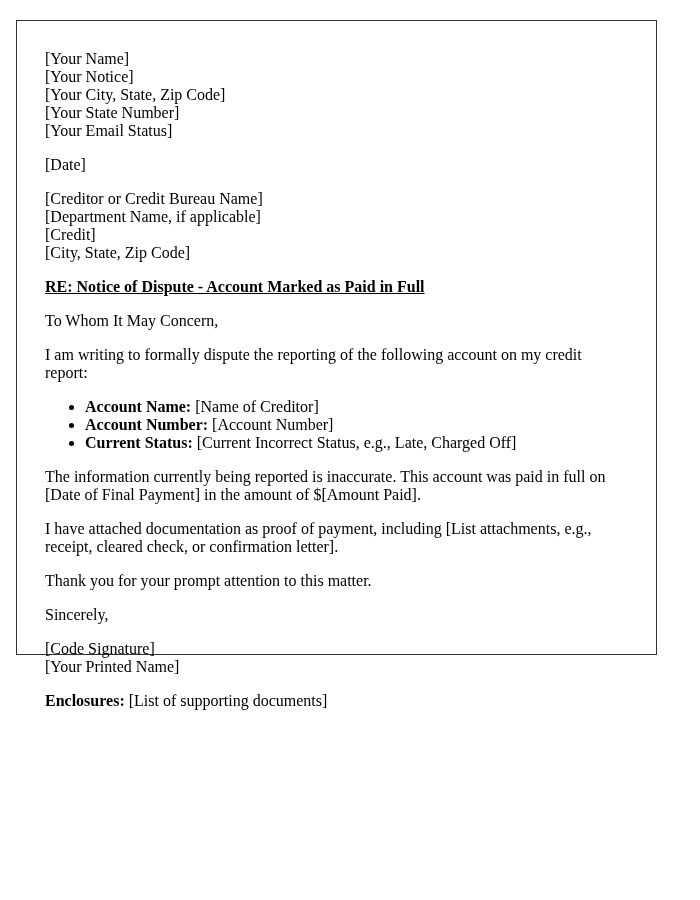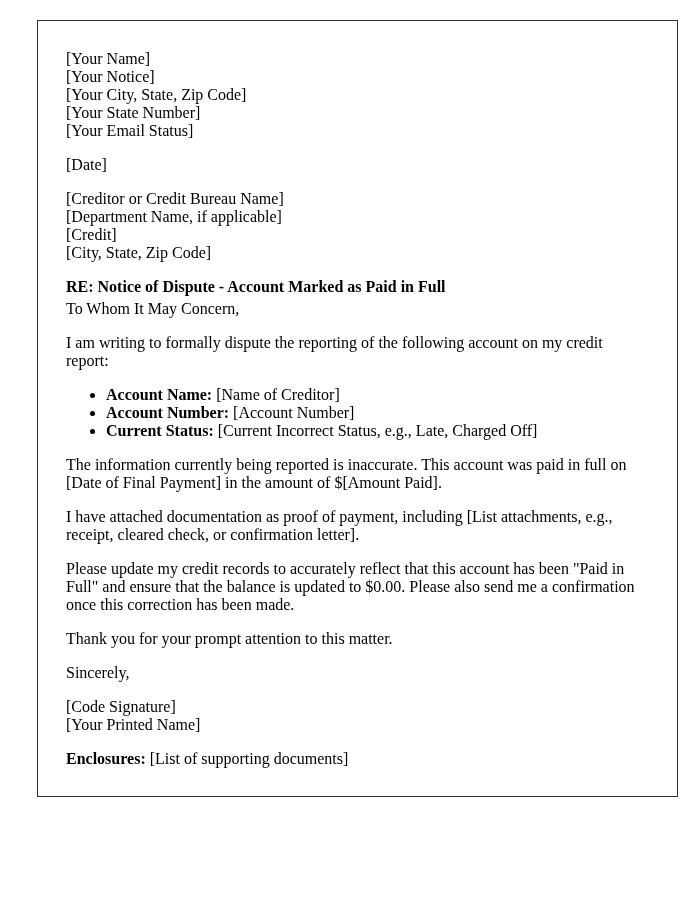--- a/index.html
+++ b/index.html
@@ -10,41 +10,42 @@
     body {
       width: 700px;
       height: 900px;
       position: relative;
       font-family: "Liberation Serif", "DejaVu Serif", serif;
       font-size: 16px;
       color: #000000;
     }
     .letter {
       position: absolute;
-      left: 37px;
+      left: 16px;
       top: 20px;
       width: 641px;
-      height: 777px;
+      height: 635px;
       box-sizing: border-box;
       border: 1px solid #333333;
       padding: 29px 28px 0 28px;
     }
     .block {
       line-height: 18px;
       margin: 0 0 16px 0;
     }
     .block div { line-height: 18px; }
     p {
       margin: 0 0 16px 0;
       line-height: 18px;
     }
     .re-line {
       font-weight: bold;
-      margin: 0 0 4px 0;
+      margin: 0 0 16px 0;
       line-height: 18px;
+      text-decoration: underline;
     }
     ul {
       margin: 0 0 16px 0;
       padding-left: 40px;
       line-height: 18px;
     }
     ul li { line-height: 18px; }
     strong { font-weight: bold; font-family: Liberation Serif, serif; }
   </style>
 </head>
@@ -76,21 +77,20 @@
   <p>I am writing to formally dispute the reporting of the following account on my credit report:</p>
 
   <ul>
     <li><strong>Account Name:</strong><span> [Name of Creditor]</span></li>
     <li><strong>Account Number:</strong><span> [Account Number]</span></li>
     <li><strong>Current Status:</strong><span> [Current Incorrect Status, e.g., Late, Charged Off]</span></li>
   </ul>
 
   <p>The information currently being reported is inaccurate. This account was paid in full on [Date of Final Payment] in the amount of $[Amount Paid].</p>
   <p>I have attached documentation as proof of payment, including [List attachments, e.g., receipt, cleared check, or confirmation letter].</p>
-  <p>Please update my credit records to accurately reflect that this account has been "Paid in Full" and ensure that the balance is updated to $0.00. Please also send me a confirmation once this correction has been made.</p>
   <p>Thank you for your prompt attention to this matter.</p>
 
   <p>Sincerely,</p>
 
   <div class="block">
     <div>[Code Signature]</div>
     <div>[Your Printed Name]</div>
   </div>
 
   <p><strong>Enclosures:</strong><span> [List of supporting documents]</span></p>

